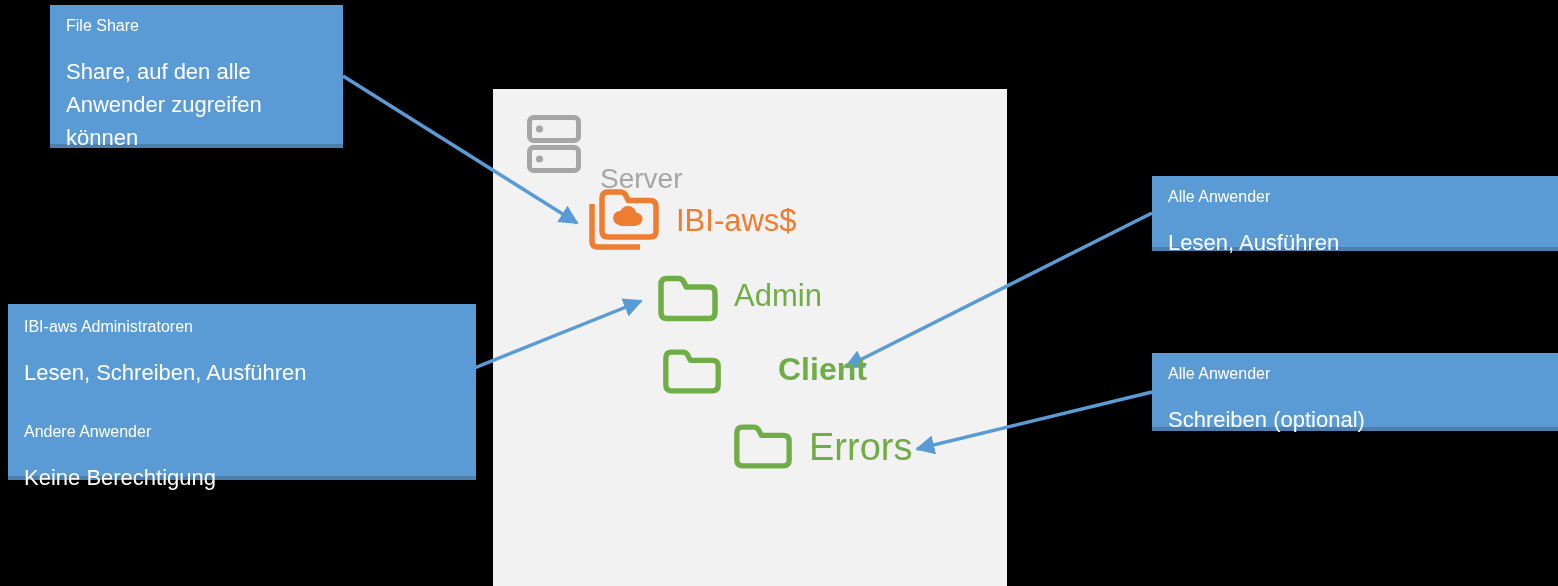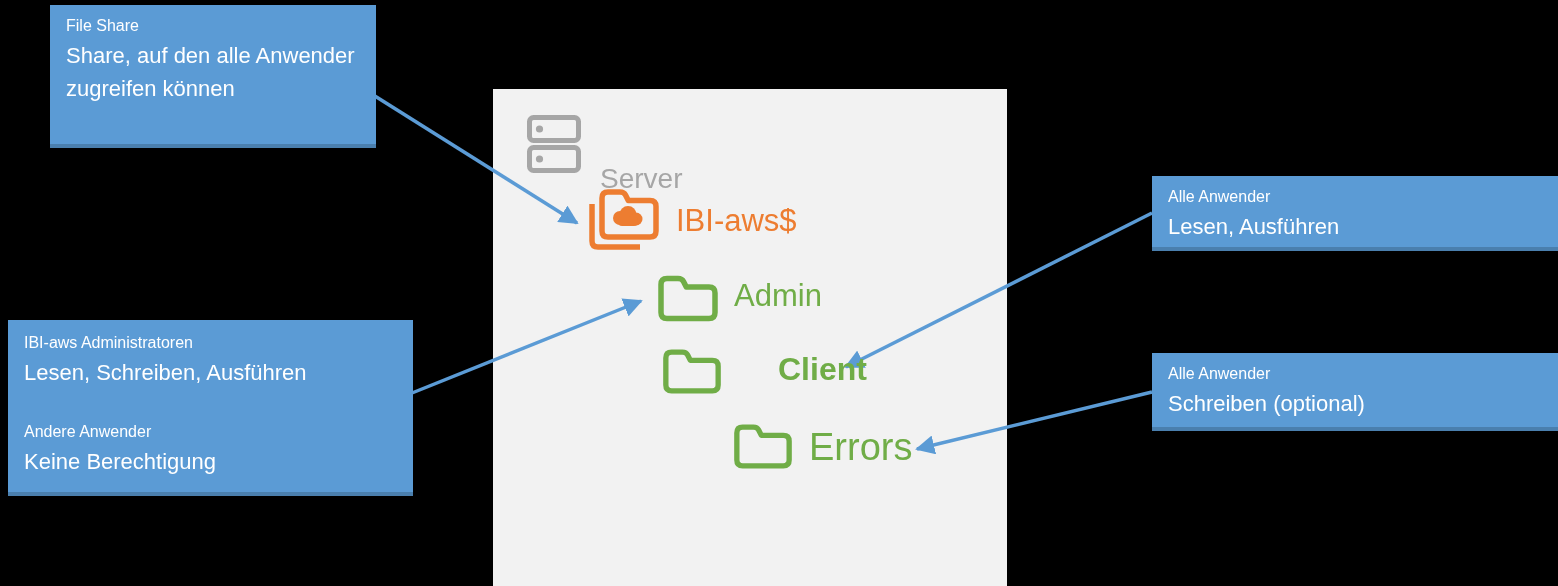--- a/index.html
+++ b/index.html
@@ -25,24 +25,24 @@
   }
   .callout{
     position:absolute;
     background:var(--blue);
     color:var(--white);
     padding:8px 16px;
     box-sizing:border-box;
     border-bottom:4px solid rgba(0,0,0,0.18);
   }
   .co-title{font-size:16px;line-height:26px;}
-  .co-body{font-size:22px;line-height:33px;}
+  .co-body{font-size:22px;line-height:33px;margin-top:16px;}
   .co-gap{height:30px;}
-  .callout-1{left:50px;top:5px;width:326px;height:143px;}
-  .callout-2{left:8px;top:320px;width:405px;height:176px;padding-top:10px;}
+  .callout-1{left:50px;top:5px;width:293px;height:143px;}
+  .callout-2{left:8px;top:304px;width:468px;height:176px;padding-top:10px;}
   .callout-3{left:1152px;top:176px;width:406px;height:75px;}
   .callout-4{left:1152px;top:353px;width:406px;height:78px;}
   .arrow-layer{position:absolute;left:0;top:0;width:1558px;height:586px;pointer-events:none;}
   .arrow-layer line{stroke:var(--blue);stroke-width:3.5;}
   .tree-icon{position:absolute;}
   .tree-label{position:absolute;white-space:nowrap;line-height:1;}
   .server-label{left:600px;top:129px;font-size:28px;color:var(--gray);margin-top:36px;}
   .share-label{left:676px;top:205px;font-size:31px;color:var(--orange);}
   .admin-label{left:734px;top:280px;font-size:31px;color:var(--green);}
   .client-label{left:778px;top:353px;font-size:32px;color:var(--green);font-weight:bold;}

